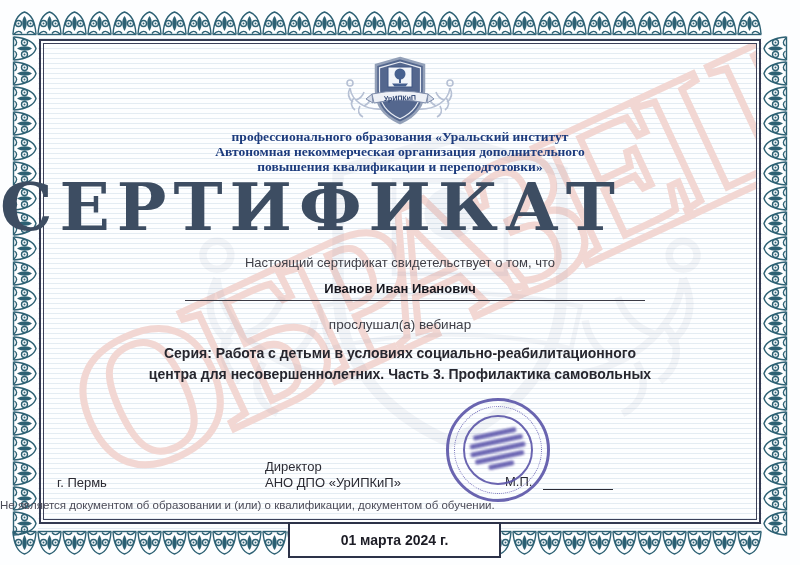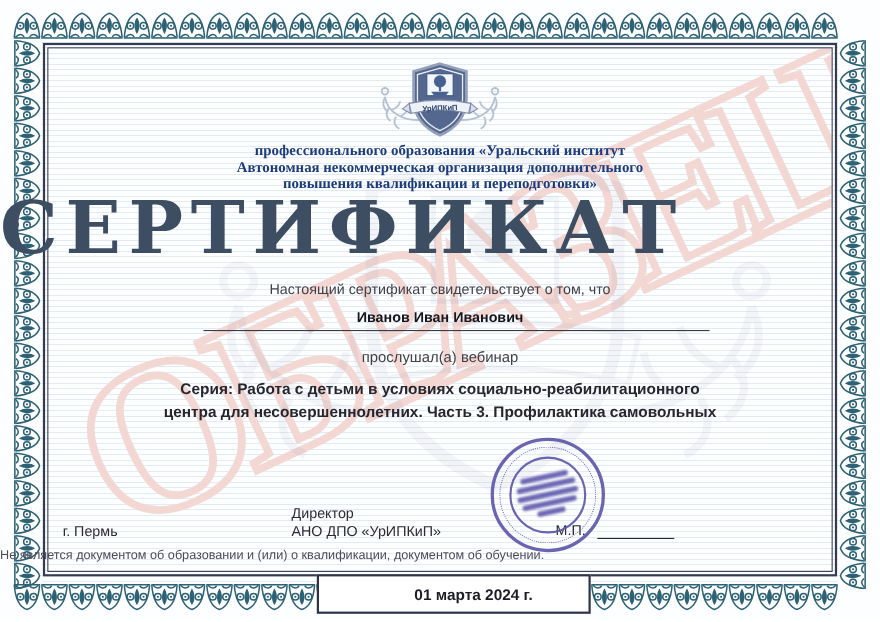--- a/index.html
+++ b/index.html
@@ -52,21 +52,21 @@
   .b1{width:44px}.b2{width:54px}.b3{width:56px}.b4{width:50px}.b5{width:26px}
   .city{position:absolute;left:57px;top:475px;font-size:13px;color:#2b2b34;}
   .director{position:absolute;left:265px;top:459px;font-size:13px;line-height:16px;color:#2b2b34;}
   .mp{position:absolute;left:505px;top:474px;font-size:13px;color:#2b2b34;}
   .sig-line{position:absolute;left:543px;top:489px;width:70px;height:0;
      border-top:1.5px solid #2b2b34;}
   .disclaimer{position:absolute;left:0;right:0;top:499px;
      font-size:11.5px;color:#4b4b58;}
   .date-box{position:absolute;left:288px;top:522px;width:209px;height:32px;z-index:4;
      background:#ffffff;border:2px solid #2c3248;display:flex;align-items:center;justify-content:center;
-     font-size:14px;font-weight:bold;color:#1d1d26;padding-left:36px;}
+     font-size:14px;font-weight:bold;color:#1d1d26;}
 </style>
 </head>
 <body>
 
 <div class="page">
 
   <div class="texture"></div>
 
   <div class="wm-clip">
     <div class="wm-sample">ОБРАЗЕЦ</div>

